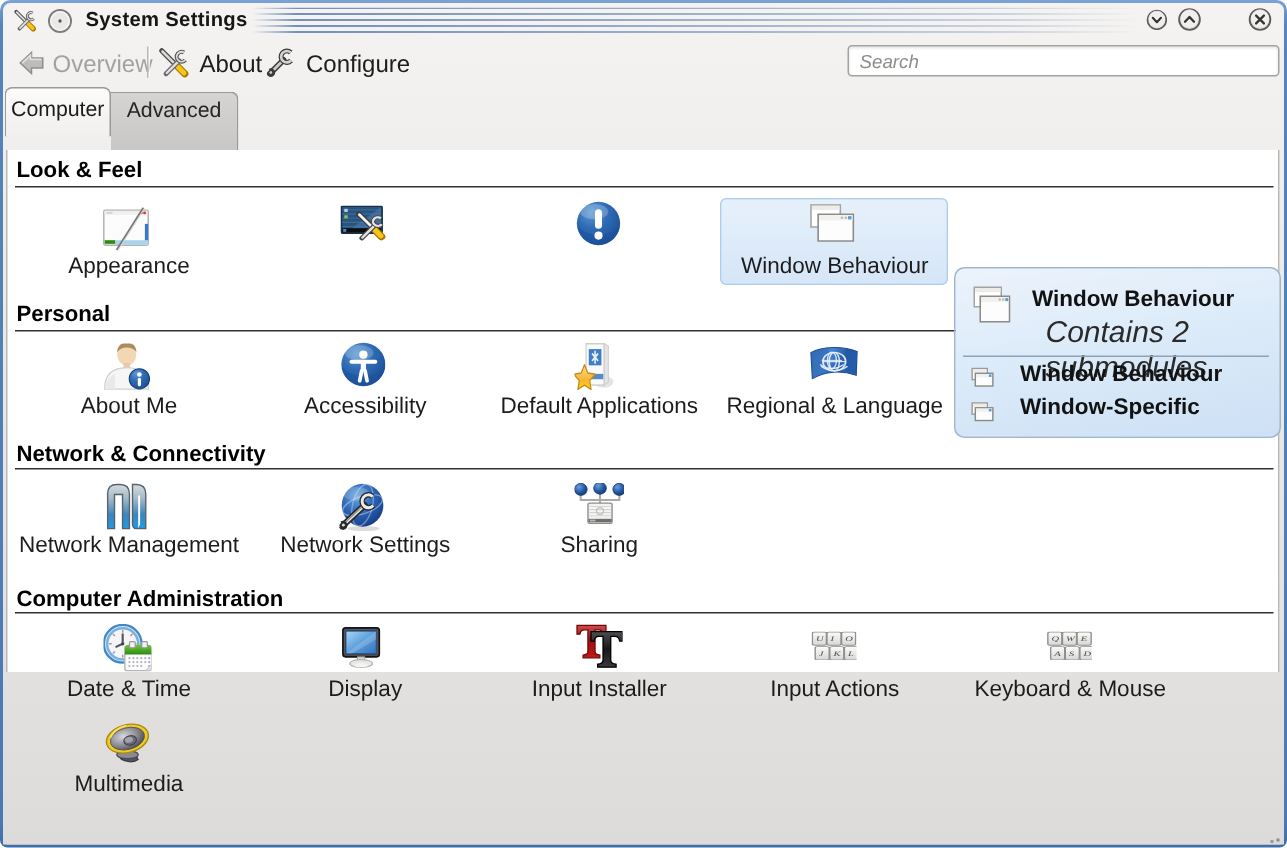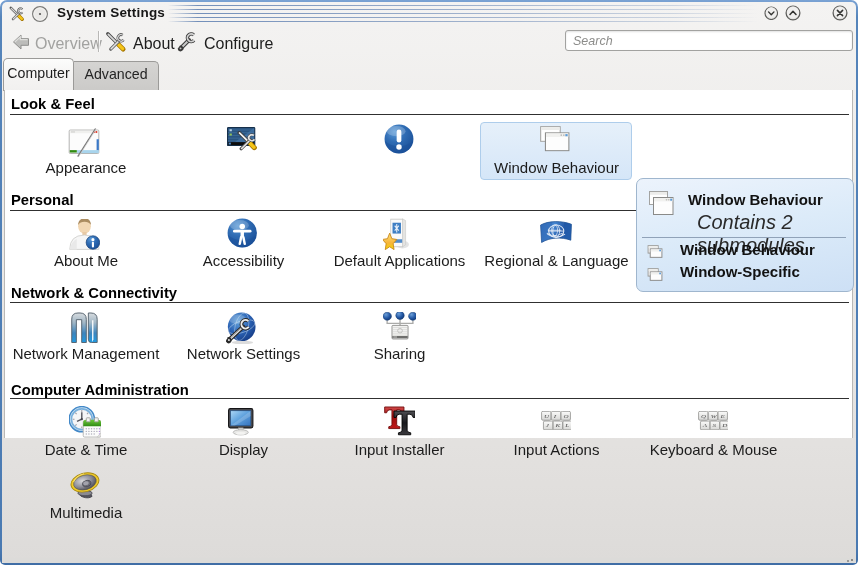--- a/index.html
+++ b/index.html
@@ -20,21 +20,21 @@
 #toolbar { position:absolute; left:0; top:25px; width:100%; height:32px; }
 #tsep { position:absolute; left:98px; top:6px; width:1px; height:21px; background:#b9b8b6; box-shadow:1px 0 0 rgba(255,255,255,.7);}
 .tool-label { position:absolute; top:9.5px; font-size:16px; color:#1d1d1d; }
 
 .tab { position:absolute; font-size:14.2px; color:#1c1c1c; text-align:center; }
 #tab-general { left:3px; top:58px; width:71px; height:33px; background:linear-gradient(180deg,#fcfcfb,#f4f3f2 60%,#f1f0ef);
   border:1px solid #9b9a98; border-bottom:none; border-radius:5px 5px 0 0; line-height:29px; }
 #tab-advanced { left:74px; top:61px; width:85px; height:42px; background:linear-gradient(180deg,#d5d4d2,#c7c6c4);
   border:1px solid #9b9a98; border-left:none; border-bottom:none; border-radius:0 5px 0 0; line-height:24.5px; color:#252525;}
 
-#pane { position:absolute; left:4px; top:90px; width:849px; height:348px; background:#fff;
+#pane { position:absolute; left:4px; top:100px; width:849px; height:348px; background:#fff;
   border-left:1px solid #b9b8b6; border-right:1px solid #b9b8b6; }
 .hdr { position:absolute; left:6px; font-size:14.8px; font-weight:bold; color:#000; white-space:nowrap;}
 .hline { position:absolute; left:4.5px; right:3px; height:1px; background:#303030; }
 .lb2 { position:absolute; width:200px; text-align:center; font-size:15px; color:#1c1c1c; line-height:15px; white-space:nowrap; }
 #selrect { position:absolute; left:475px; top:32px; width:152px; height:58px; border-radius:4px;
   border:1px solid #aecdeb; background:linear-gradient(180deg,#e6f0fa,#d5e6f8); }
 
 #tip { position:absolute; left:636px; top:178px; width:218px; height:114px; border-radius:7px;
   border:1px solid #9fb6ce; background:linear-gradient(170deg,#ecf3fc 0%,#dcebf9 45%,#cde0f5 100%); }
 #tip .t1 { position:absolute; left:51px; top:12px; font-size:15px; font-weight:bold; color:#121212;}

